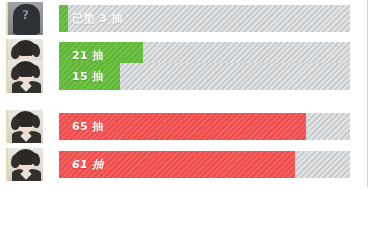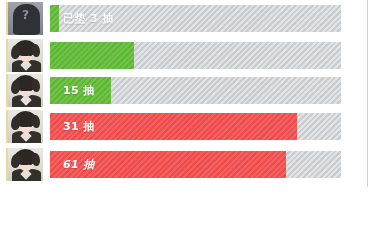--- a/index.html
+++ b/index.html
@@ -168,21 +168,21 @@
     text-align: center;
     font-size: 12px;
     line-height: 12px;
     font-weight: 700;
     color: #8d9195;
   }
 
   
   .bar-wrap {
     position: relative;
-    margin-left: 7px;
+    margin-left: 16px;
     height: 27px;
     width: 291px;
     flex: 0 0 auto;
   }
   .bar-track {
     position: absolute;
     inset: 0;
     background-color: #c9cccf;
     background-image: repeating-linear-gradient(
       -45deg,
@@ -254,24 +254,25 @@
             <div class="ch-hair"></div>
             <div class="ch-hair2"></div>
             <div class="ch-hair3"></div>
             <div class="ch-eye l"></div>
             <div class="ch-eye r"></div>
           </div>
     </div>
     <div class="bar-wrap">
       <div class="bar-track"></div>
       <div class="bar-fill green" style="width: 29%;"></div>
-    </div>
-  </div>
-
-  <div class="row" style="top: 74px; text-align: right;">
+      <div class="bar-label">21 抽</div>
+    </div>
+  </div>
+
+  <div class="row" style="top: 60px; text-align: right;">
     <div class="avatar">
       <div class="avatar-art">
             <div class="ch-bg"></div>
             <div class="ch-body"></div>
             <div class="ch-collar"></div>
             <div class="ch-face"></div>
             <div class="ch-hair"></div>
             <div class="ch-hair2"></div>
             <div class="ch-hair3"></div>
             <div class="ch-eye l"></div>
@@ -295,21 +296,21 @@
             <div class="ch-hair"></div>
             <div class="ch-hair2"></div>
             <div class="ch-hair3"></div>
             <div class="ch-eye l"></div>
             <div class="ch-eye r"></div>
           </div>
     </div>
     <div class="bar-wrap">
       <div class="bar-track"></div>
       <div class="bar-fill red" style="width: 85%;"></div>
-      <div class="bar-label">31 抽</div>
+      <div class="bar-label">65 抽</div>
     </div>
   </div>
 
   <div class="row" style="top: 148px; font-style: italic;">
     <div class="avatar">
       <div class="avatar-art">
             <div class="ch-bg"></div>
             <div class="ch-body"></div>
             <div class="ch-collar"></div>
             <div class="ch-face"></div>

